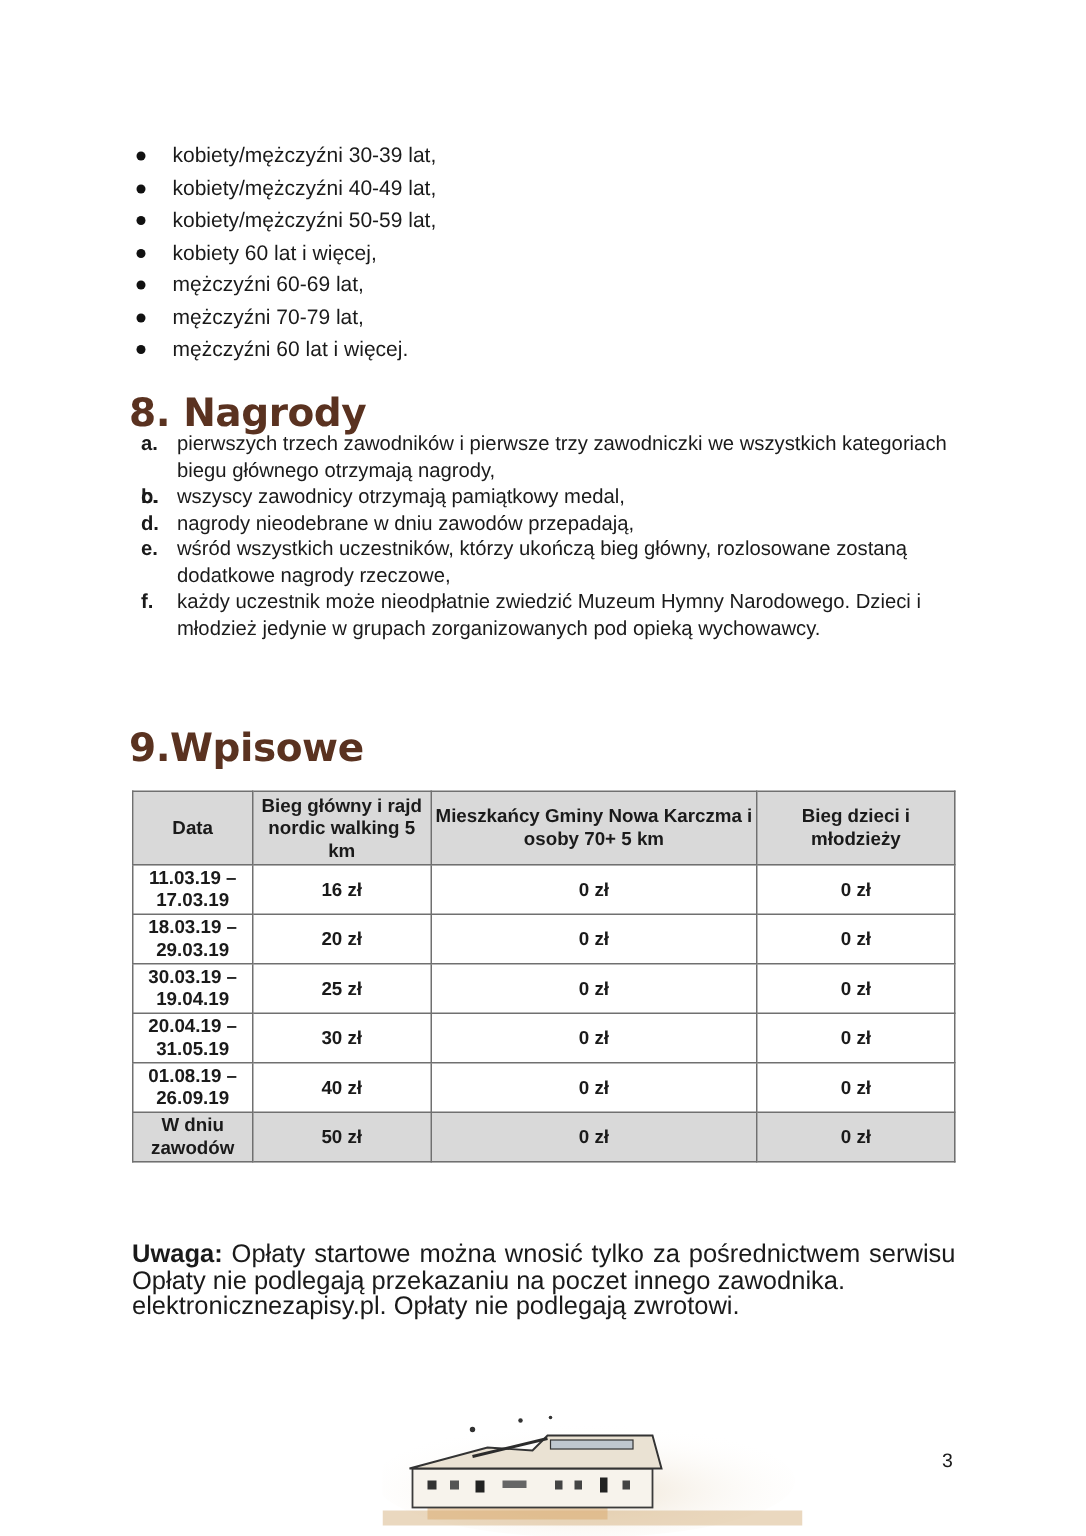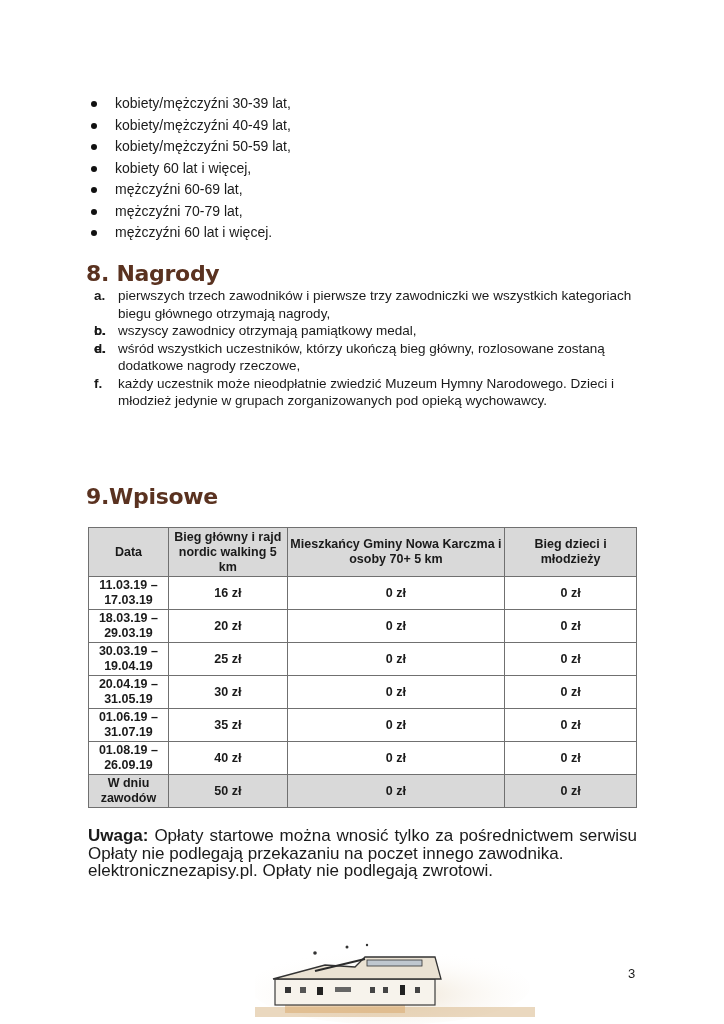--- a/index.html
+++ b/index.html
@@ -2,21 +2,21 @@
 <html><head>
 <meta charset="utf-8">
 <style>
   html, body { margin:0; padding:0; background:#ffffff; }
   body { width:724px; height:1024px; position:relative; overflow:hidden;
          font-family:"Liberation Sans", sans-serif; color:#1a1a1a; }
   .bullets { position:absolute; left:88px; top:93px; margin:0; padding:0; list-style:none; }
   .bullets li { position:relative; height:21.5px; line-height:21.5px; font-size:14px; padding-left:27px; }
   .bullets li .dot { position:absolute; left:3px; top:8px; width:6px; height:6px; border-radius:50%; background:#111; }
   h2 { position:absolute; margin:0; font-family:"DejaVu Sans", sans-serif; font-weight:bold;
-       color:#5a3220; font-size:22px; letter-spacing:-0.3px; }
+       color:#5a3220; font-size:26px; letter-spacing:-0.3px; }
   .h-nagrody { left:86px; top:261px; }
   .h-wpisowe { left:86px; top:484px; }
   .alpha { position:absolute; left:94px; top:287px; width:540px; margin:0; padding:0; list-style:none; }
   .alpha li { position:relative; padding-left:24px; font-size:13.5px; line-height:17.5px; }
   .alpha li .lbl { position:absolute; left:0; top:0; font-weight:bold; }
   table.fees { position:absolute; left:88px; top:527px; width:549px; border-collapse:collapse;
                font-size:12.5px; font-weight:bold; text-align:center; }
   table.fees th, table.fees td { border:1px solid #707070; padding:0; }
   table.fees thead th { background:#d9d9d9; height:48px; line-height:15px; font-weight:bold; }
   table.fees tbody td { height:32px; line-height:15px; }
@@ -39,21 +39,21 @@
   <li><span class="dot"></span><span>mężczyźni 70-79 lat,</span></li>
   <li><span class="dot"></span><span>mężczyźni 60 lat i więcej.</span></li>
 </ul>
 
 <h2 class="h-nagrody">8. Nagrody</h2>
 
 <ol class="alpha">
   <li><span class="lbl">a.</span><span>pierwszych trzech zawodników i pierwsze trzy zawodniczki we wszystkich kategoriach biegu głównego otrzymają nagrody,</span></li>
   <li><span class="lbl">b.</span></li>
   <li><span class="lbl">c.</span><span>wszyscy zawodnicy otrzymają pamiątkowy medal,</span></li>
-  <li><span class="lbl">d.</span></li>
+  <li><span class="lbl">d.</span><span>nagrody nieodebrane w dniu zawodów przepadają,</span></li>
   <li><span class="lbl">e.</span><span>wśród wszystkich uczestników, którzy ukończą bieg główny, rozlosowane zostaną dodatkowe nagrody rzeczowe,</span></li>
   <li><span class="lbl">f.</span><span>każdy uczestnik może nieodpłatnie zwiedzić Muzeum Hymny Narodowego. Dzieci i młodzież jedynie w grupach zorganizowanych pod opieką wychowawcy.</span></li>
 </ol>
 
 <h2 class="h-wpisowe">9.Wpisowe</h2>
 
 <table class="fees">
   <colgroup>
     <col style="width:80px">
       <col style="width:119px">
@@ -83,26 +83,20 @@
     </tr>
     <tr>
       <td>30.03.19 – 19.04.19</td>
       <td>25 zł</td>
       <td>0 zł</td>
       <td>0 zł</td>
     </tr>
     <tr>
       <td>20.04.19 – 31.05.19</td>
       <td>30 zł</td>
-      <td>0 zł</td>
-      <td>0 zł</td>
-    </tr>
-    <tr>
-      <td>01.06.19 – 31.07.19</td>
-      <td>35 zł</td>
       <td>0 zł</td>
       <td>0 zł</td>
     </tr>
     <tr>
       <td>01.08.19 – 26.09.19</td>
       <td>40 zł</td>
       <td>0 zł</td>
       <td>0 zł</td>
     </tr>
     <tr class="shaded">

